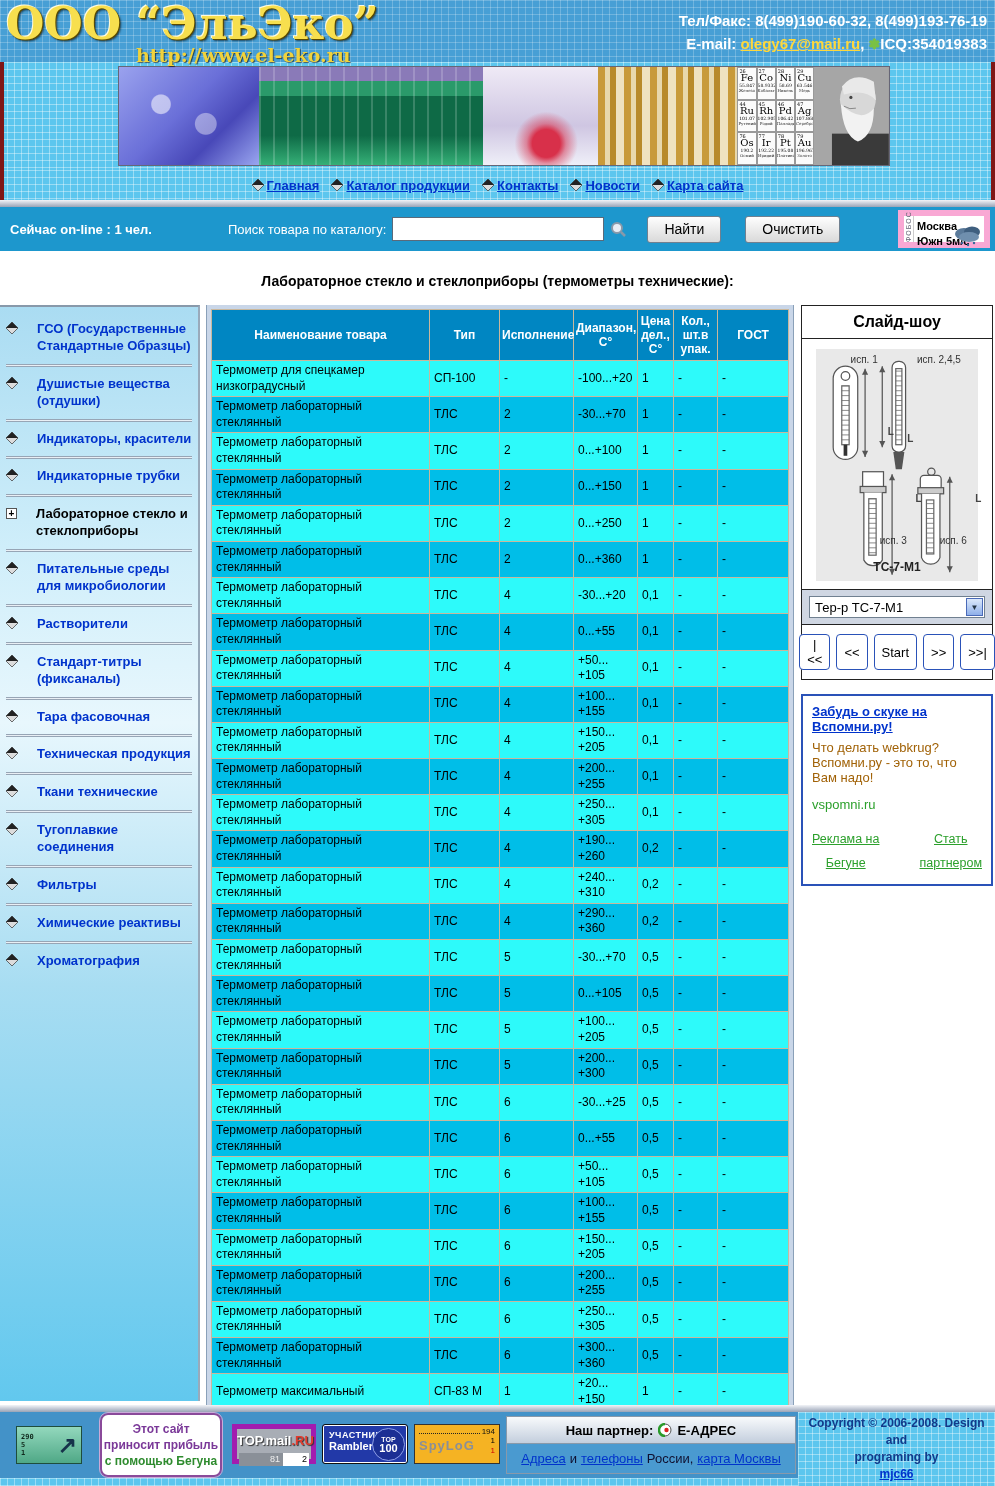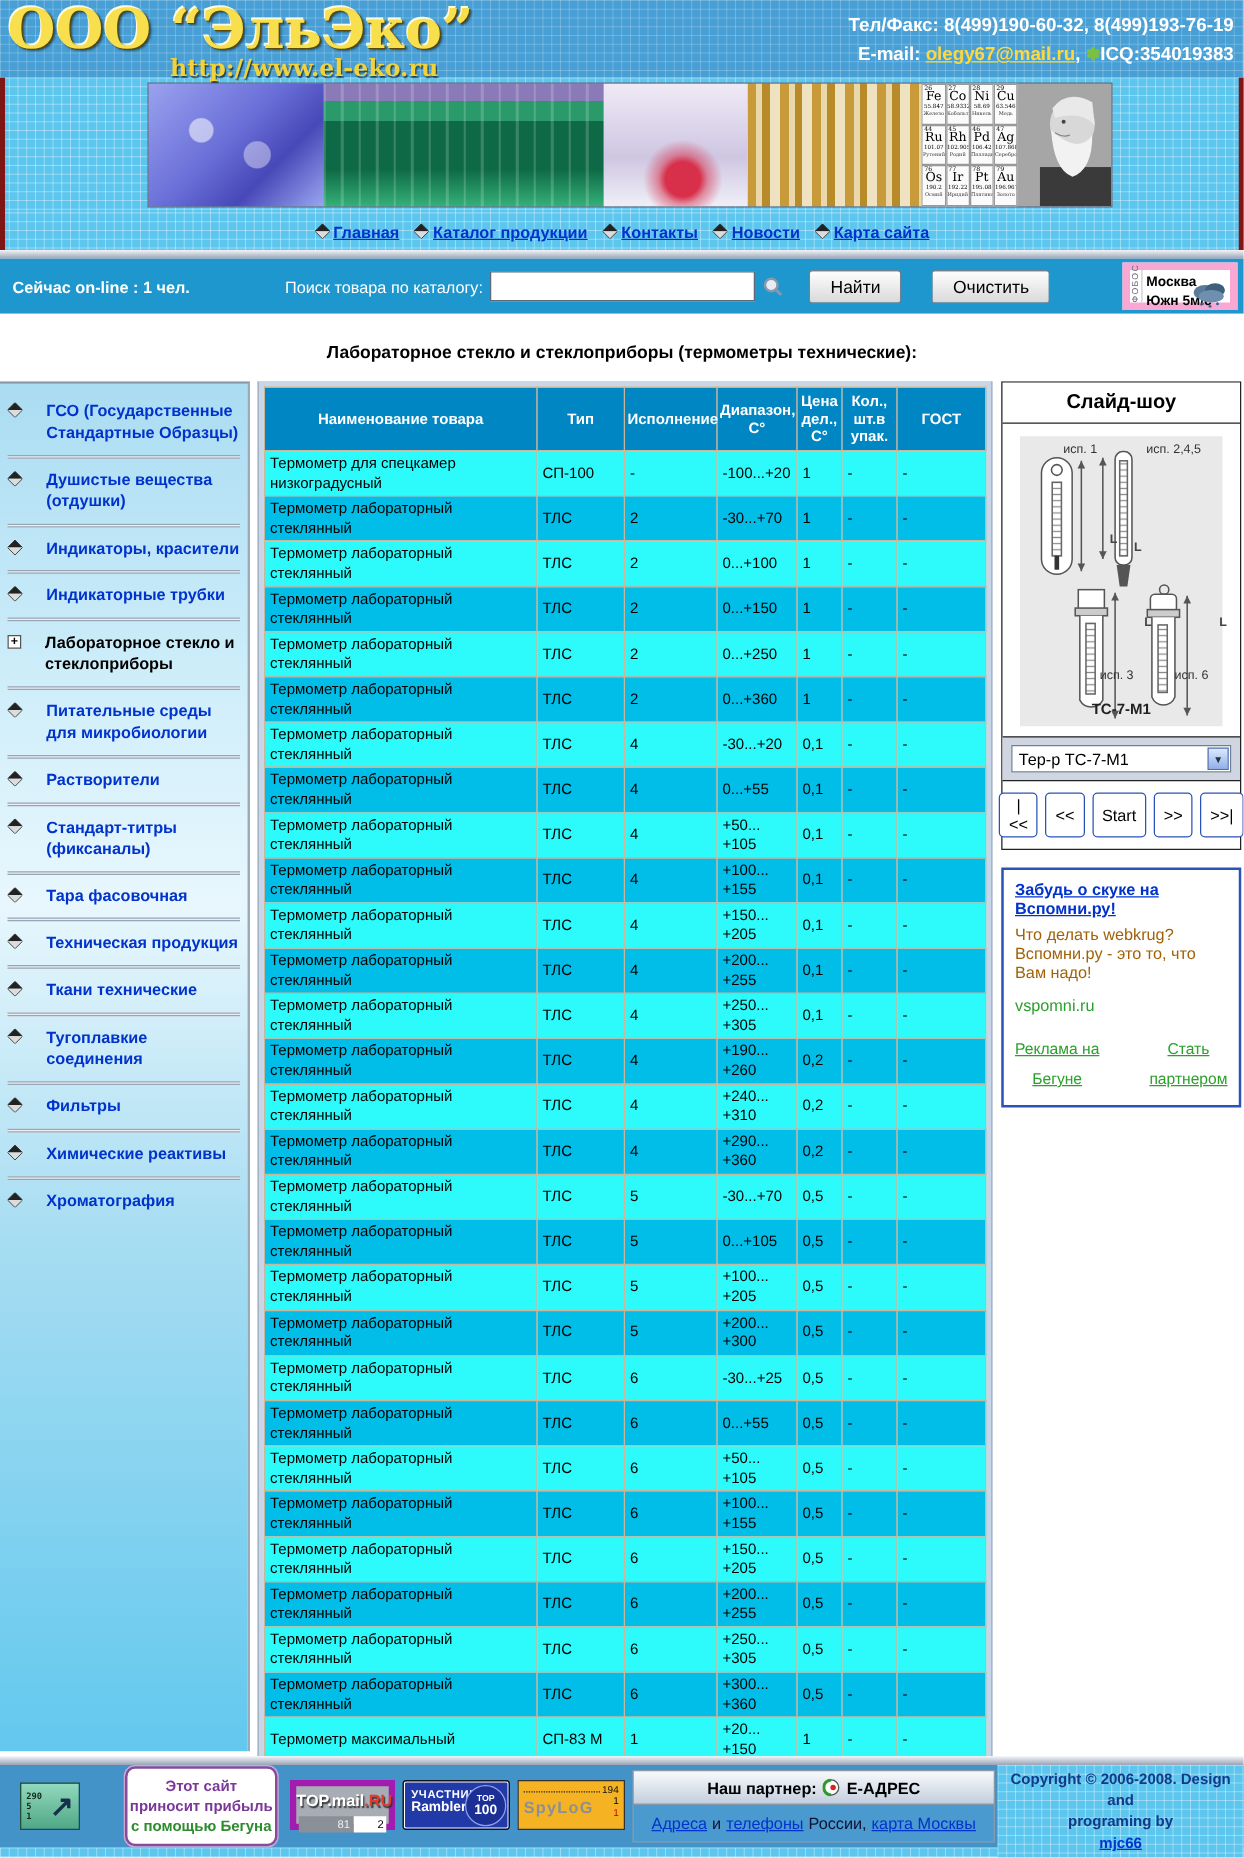--- a/index.html
+++ b/index.html
@@ -85,21 +85,21 @@
 .adbox{margin-top:14px;border:2px solid #2a52b8;padding:8px 9px;font-size:13px;background:#fff;}
 .ad-title{color:#0033cc;font-weight:bold;text-decoration:underline;}
 .ad-text{margin-top:6px;color:#a16207;}
 .ad-site{display:inline-block;margin-top:12px;color:#2ca02c;text-decoration:none;}
 .ad-links{display:flex;justify-content:space-between;gap:6px;margin-top:16px;font-size:12.5px;text-align:center;}
 .ad-links a{color:#2ca02c;display:block;line-height:1.9;text-decoration:underline;}
 
 .footgray{height:7px;background:linear-gradient(#f2f4f8,#99a3b6);}
 footer{position:relative;height:66px;background:#4392c8;overflow:visible;z-index:3;}
 .ctr{position:absolute;}
-.greenctr{left:16px;top:14px;width:48px;height:38px;background:linear-gradient(#93d8bd,#4fa886);border:1px solid #1e4d3c;display:flex;align-items:center;padding:2px 4px;}
+.greenctr{left:16px;top:14px;width:66px;height:38px;background:linear-gradient(#93d8bd,#4fa886);border:1px solid #1e4d3c;display:flex;align-items:center;padding:2px 4px;}
 .gnum{font-size:7px;line-height:1.15;font-family:"DejaVu Sans Mono",monospace;color:#10281c;font-weight:bold;}
 .garrow{margin-left:auto;font-size:23px;font-weight:bold;color:#16324a;line-height:1;}
 .begun{left:100px;top:1px;width:122px;height:64px;background:#fff;border:2px solid #8a4a9a;outline:1px solid #caaad8;border-radius:8px;display:flex;flex-direction:column;justify-content:center;text-align:center;font-size:12px;font-weight:bold;color:#7a3898;line-height:1.35;}
 .begun .gl{color:#2e8b2e;}
 .mailru{left:232px;top:12px;width:84px;height:40px;border:5px solid #a21caf;background:#a8adb5;}
 .mrlogo{height:24px;text-align:center;font-weight:bold;font-size:13px;color:#fff;line-height:24px;text-shadow:1px 1px 1px #333;}
 .mrlogo .ru{color:#e23b2e;}
 .mrrow{display:flex;height:13px;margin:0 2px;font-size:9px;line-height:13px;}
 .mrleft{flex:1;background:#8a9098;color:#eee;text-align:right;padding-right:3px;}
 .mrright{width:26px;background:#fff;color:#000;text-align:right;padding-right:2px;}

